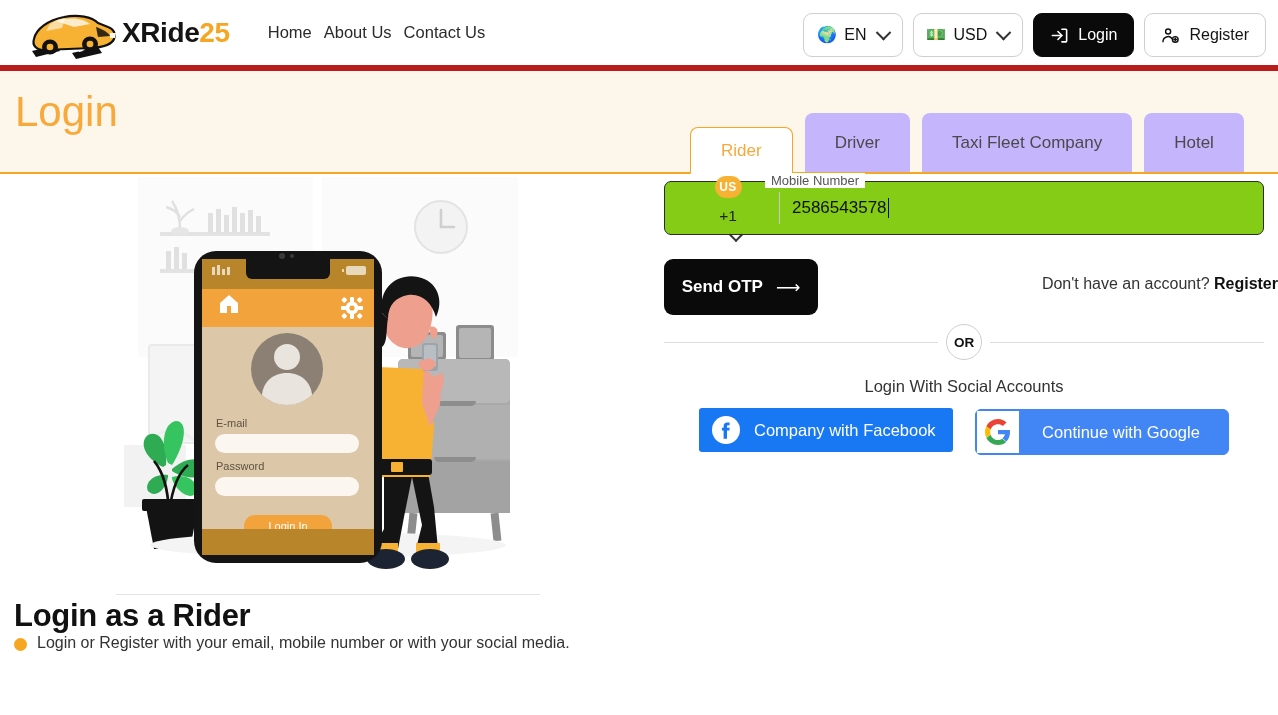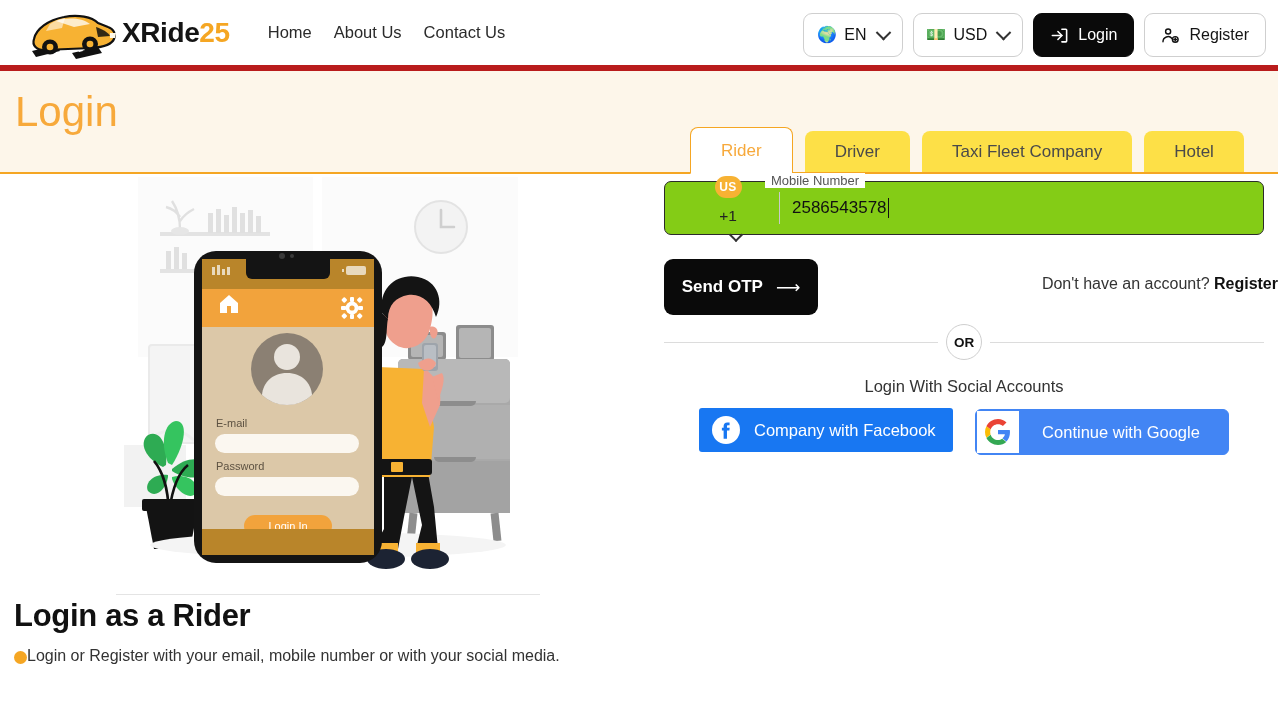--- a/index.html
+++ b/index.html
@@ -27,21 +27,21 @@
     gap: 4px;
   }
   .car-logo { width: 92px; height: 56px; display:block; }
   .brand-text {
     font-size: 28px; font-weight: bold; letter-spacing: -0.4px;
     color: #141414; line-height: 1;
   }
   .brand-text .num { color: #f5a623; }
 
   .nav {
-    display: flex; align-items: center; gap: 22px;
+    display: flex; align-items: center; gap: 12px;
     margin-left: 38px;
   }
   .nav a {
     font-size: 16.5px; color: #2a2a2a; text-decoration: none;
     white-space: nowrap;
   }
 
   .header-right {
     position: absolute; right: 12px; top: 13px;
     display: flex; align-items: center; gap: 10px;
@@ -82,23 +82,23 @@
   .banner-title {
     position: absolute; left: 15px; top: 16px;
     font-size: 42px; color: #f7a93b; font-weight: 400;
     line-height: 1.2;
   }
   .tabs {
     position: absolute; left: 690px; bottom: 0;
     display: flex; align-items: flex-end; gap: 12px;
   }
   .tab {
-    height: 41px;
+    height: 59px;
     padding: 0 30px;
-    background: #fde047;
+    background: #c4b5fd;
     border-radius: 8px 8px 0 0;
     display: flex; align-items: center; justify-content: center;
     font-size: 17px; color: #4a4a4a;
     cursor: pointer;
     white-space: nowrap;
   }
   .tab.active {
     background: #ffffff;
     color: #f7a93b;
     border: 1px solid #f5a623;
@@ -125,22 +125,22 @@
   .hr-thin {
     position: absolute; left: 116px; top: 420px;
     width: 424px; height: 1px; background: #e4e4e4;
   }
   .rider-head {
     position: absolute; left: 14px; top: 424px;
     font-size: 31px; font-weight: bold; color: #111;
     letter-spacing: -0.3px;
   }
   .bullet-row {
-    position: absolute; left: 14px; top: 473px;
-    display: flex; align-items: flex-start; 
+    position: absolute; left: 14px; top: 460px;
+    display: flex; align-items: flex-start; gap: 10px;
     font-size: 16px; color: #333;
   }
   .bullet-dot {
     width: 13px; height: 13px; border-radius: 50%;
     background: #f5a623; flex: none; margin-top: 4px;
   }
 
   
   .field {
     position: absolute; left: 0px; top: 7px;

